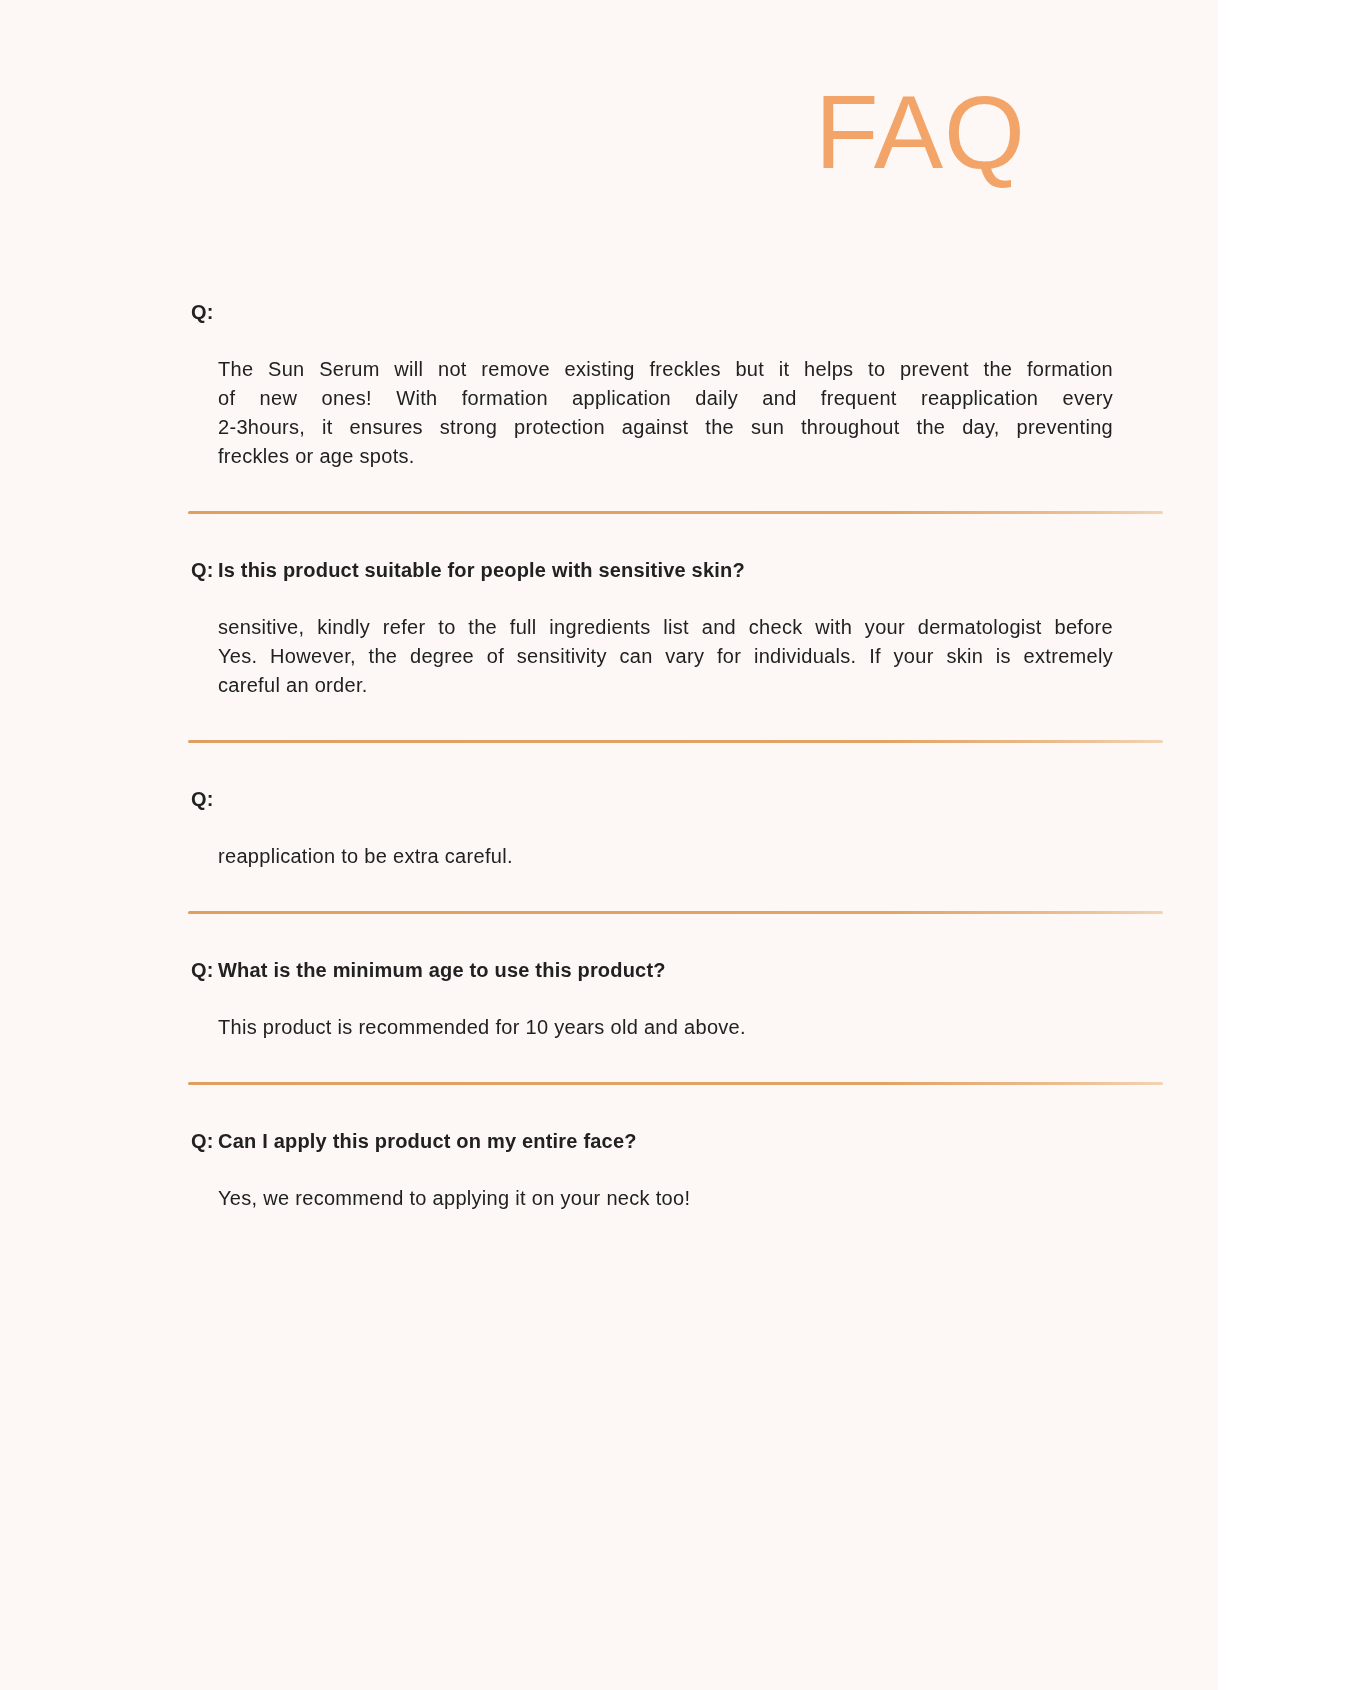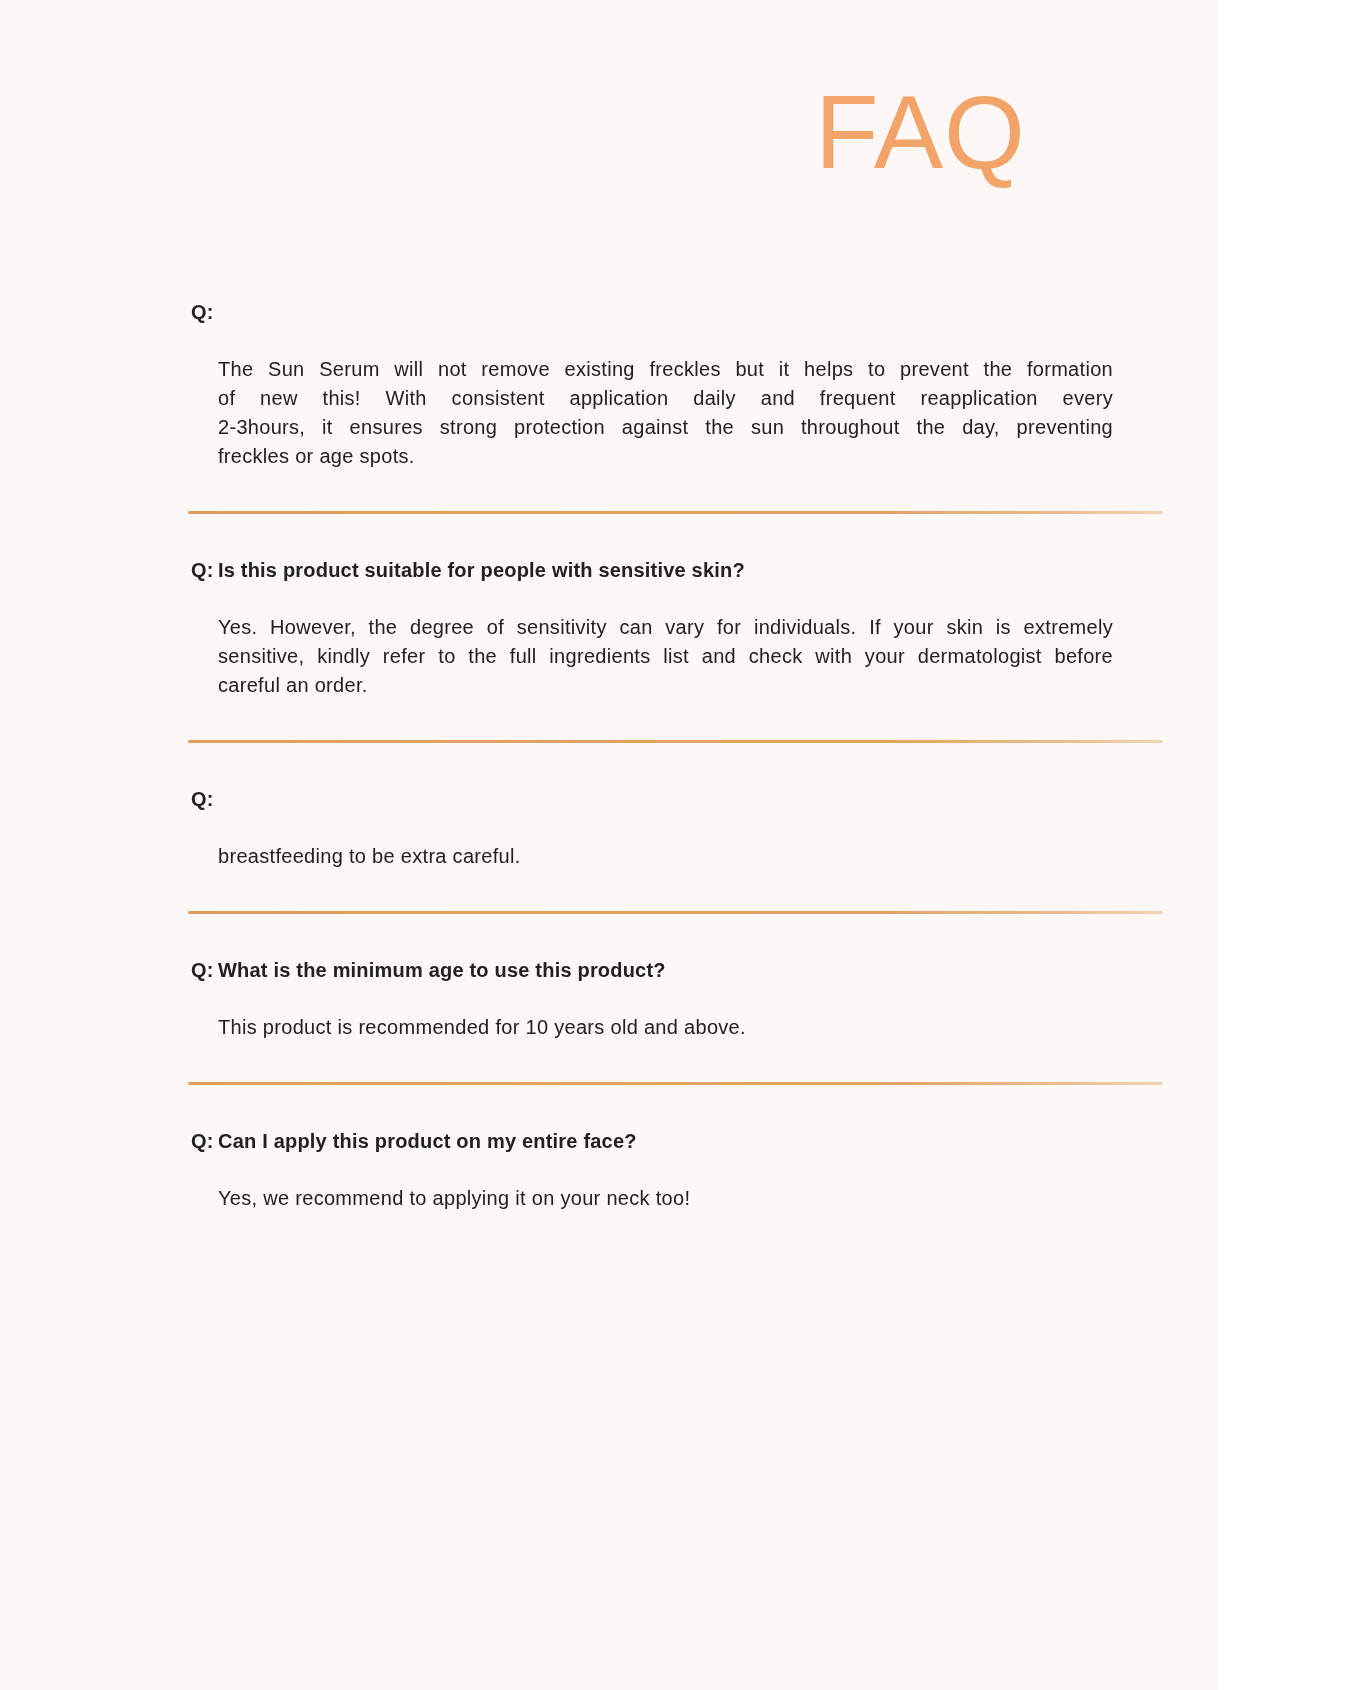--- a/index.html
+++ b/index.html
@@ -76,48 +76,48 @@
   <div class="faq-title">FAQ</div>
 
   <div class="content">
 
     <div class="section">
       <div class="q-row">
         <span class="q-label">Q:</span>
       </div>
       <div class="answer">
         <div class="ans-line">The Sun Serum will not remove existing freckles but it helps to prevent the formation</div>
-        <div class="ans-line">of new this! With consistent application daily and frequent reapplication every</div>
+        <div class="ans-line">of new ones! With formation application daily and frequent reapplication every</div>
         <div class="ans-line">2-3hours, it ensures strong protection against the sun throughout the day, preventing</div>
         <div class="ans-line">freckles or age spots.</div>
       </div>
     </div>
 
     <div class="divider"></div>
 
     <div class="section">
       <div class="q-row">
         <span class="q-label">Q:</span>
         <span class="q-text">Is this product suitable for people with sensitive skin?</span>
       </div>
       <div class="answer">
+        <div class="ans-line">sensitive, kindly refer to the full ingredients list and check with your dermatologist before</div>
         <div class="ans-line">Yes. However, the degree of sensitivity can vary for individuals. If your skin is extremely</div>
-        <div class="ans-line">sensitive, kindly refer to the full ingredients list and check with your dermatologist before</div>
         <div class="ans-line">careful an order.</div>
       </div>
     </div>
 
     <div class="divider"></div>
 
     <div class="section">
       <div class="q-row">
         <span class="q-label">Q:</span>
       </div>
       <div class="answer">
-        <div class="ans-line">breastfeeding to be extra careful.</div>
+        <div class="ans-line">reapplication to be extra careful.</div>
       </div>
     </div>
 
     <div class="divider"></div>
 
     <div class="section">
       <div class="q-row">
         <span class="q-label">Q:</span>
         <span class="q-text">What is the minimum age to use this product?</span>
       </div>

